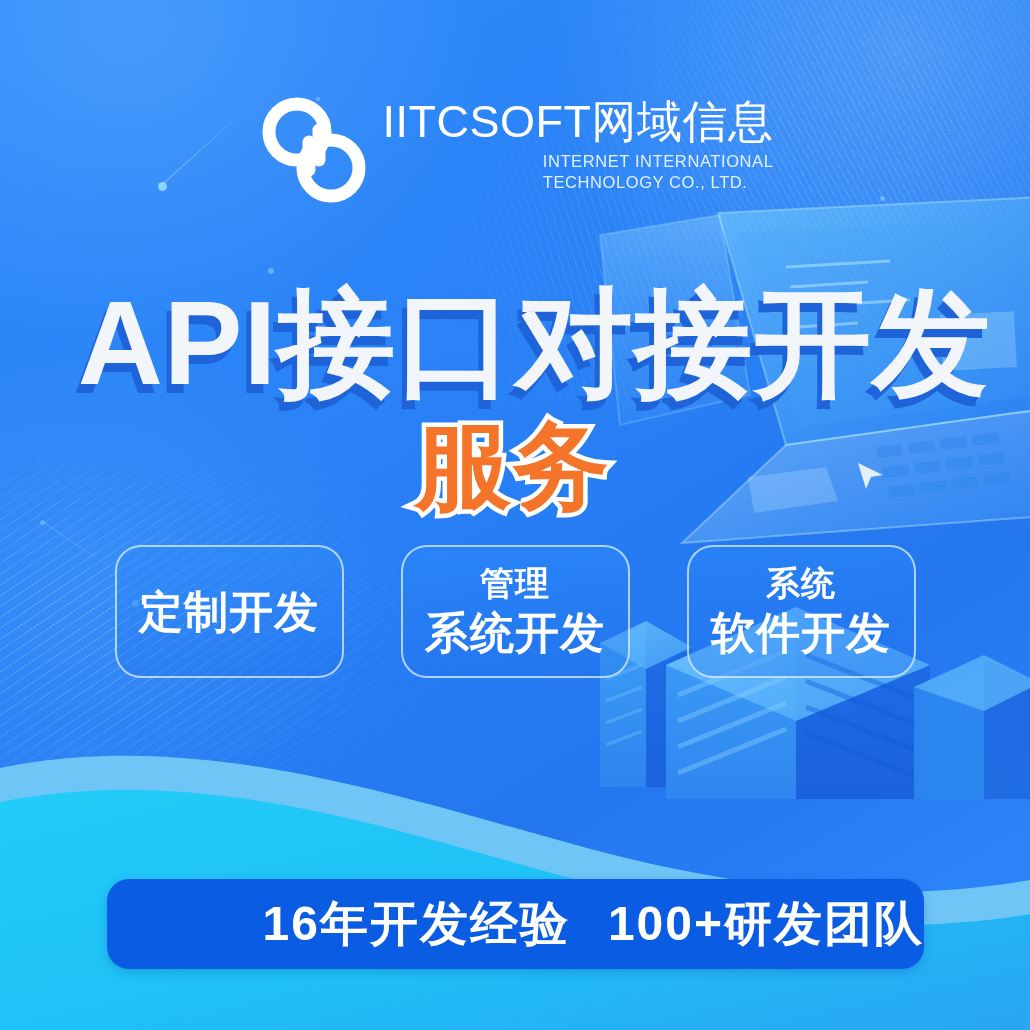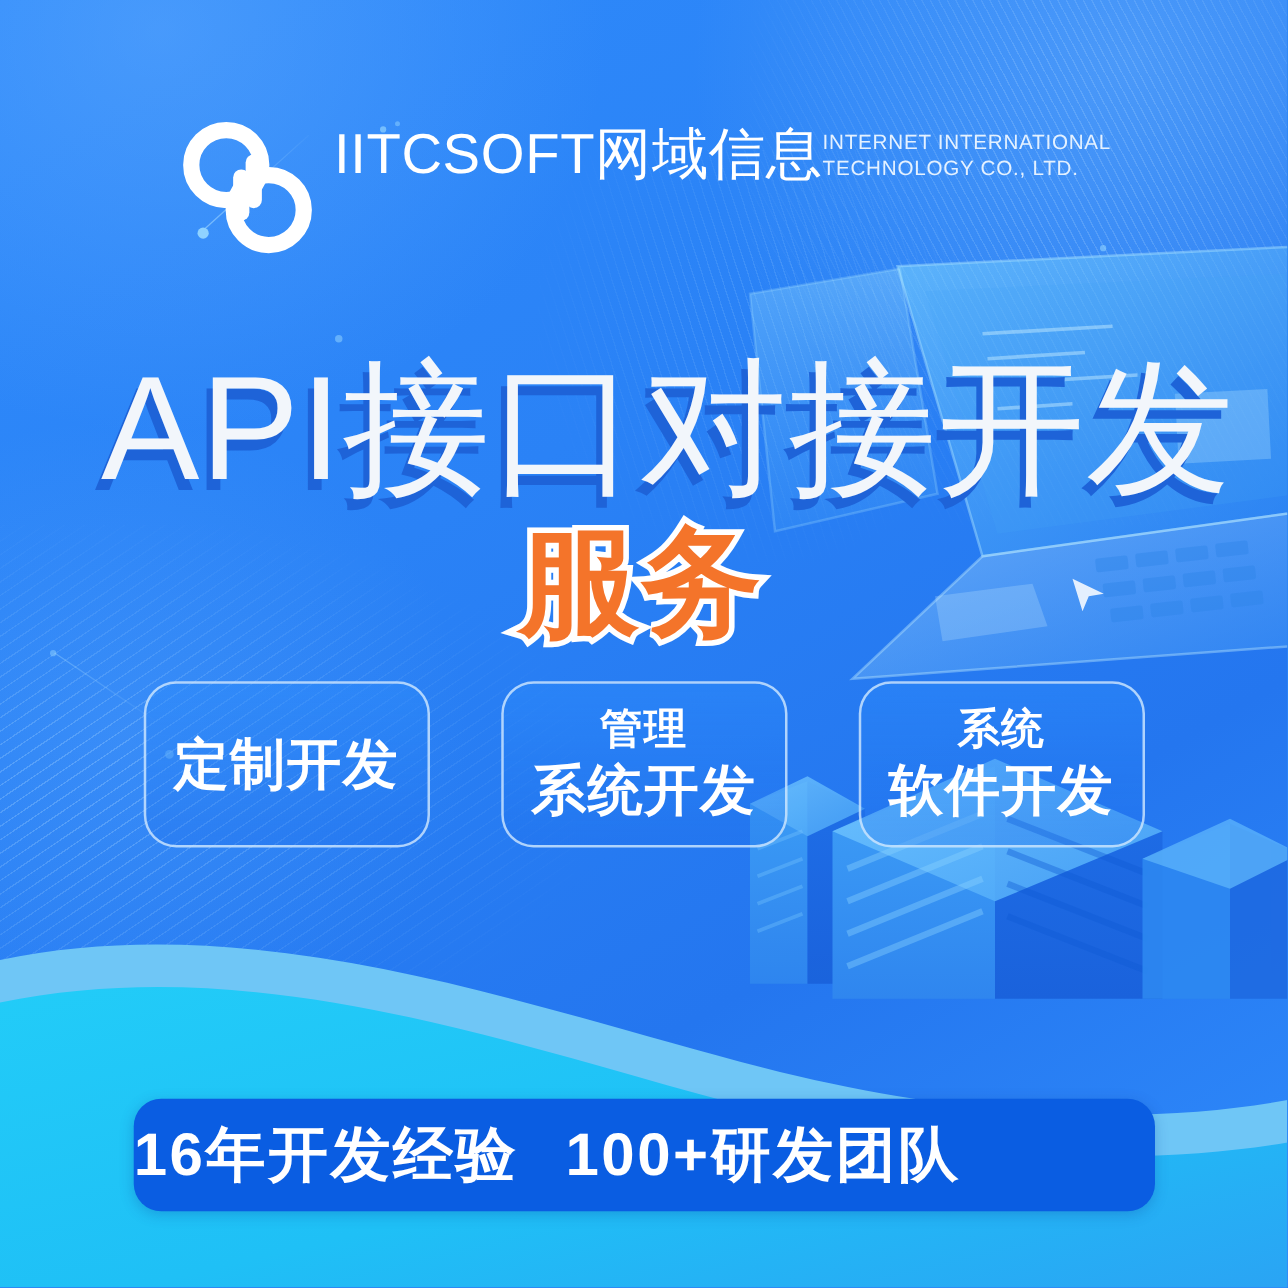--- a/index.html
+++ b/index.html
@@ -68,35 +68,35 @@
   .wave{ position:absolute; left:0; bottom:0; width:1030px; height:300px; }
   .wave svg{ width:100%; height:100%; display:block; }
 
   
   .logo-row{
     position:absolute; left:0; right:0; top:86px;
     display:flex; justify-content:center; align-items:flex-start; gap:4px;
   }
   .logo-mark{ width:122px; height:118px; flex:0 0 auto; margin-top:4px; }
   .logo-mark svg{ width:100%; height:100%; display:block; }
-  .logo-text{ display:flex; flex-direction:row; align-items:flex-end; padding-top:12px; }
+  .logo-text{ display:flex; flex-direction:column; align-items:flex-end; padding-top:12px; }
   .logo-name{
     font-size:45px; font-weight:400; color:#ffffff; letter-spacing:.5px;
     line-height:1.05; white-space:nowrap;
   }
   .logo-en{
     font-size:16.5px; color:#e4f1ff; letter-spacing:.6px; line-height:1.28;
     text-align:left; margin-top:6px; font-weight:400;
   }
 
   
   .title{
     position:absolute; left:0; right:0; top:284px;
     text-align:center;
-    font-size:118px; font-weight:normal; line-height:1;
+    font-size:118px; font-weight:bold; line-height:1;
     color:#f2f6fb;
     letter-spacing:1px;
     text-shadow:-5px 9px 0 #1e63d8;
     white-space:nowrap;
     margin-left:39px;
   }
 
   
   .subtitle{
     position:absolute; left:0; right:4px; top:418px;
@@ -124,21 +124,21 @@
   }
   .pill-l1{ font-size:34px; font-weight:bold; color:#ffffff; line-height:1.22; letter-spacing:1px; }
   .pill-l2{ font-size:44px; font-weight:bold; color:#ffffff; line-height:1.22; letter-spacing:1px;text-align:center; }
 
   
   .bottom-bar{
     position:absolute; left:107px; top:879px;
     width:817px; height:90px;
     background:#0a5de2;
     border-radius:22px;
-    display:flex; align-items:center; justify-content:flex-start;
+    display:flex; align-items:center; justify-content:flex-end;
     box-shadow:0 3px 10px rgba(10,60,150,.25);
   }
   .bottom-text{
     font-size:48px; font-weight:bold; color:#ffffff; letter-spacing:2px;
     white-space:nowrap;
   }
   .bb-gap{ display:inline-block; width:38px; }
 </style>
 </head>
 <body>

